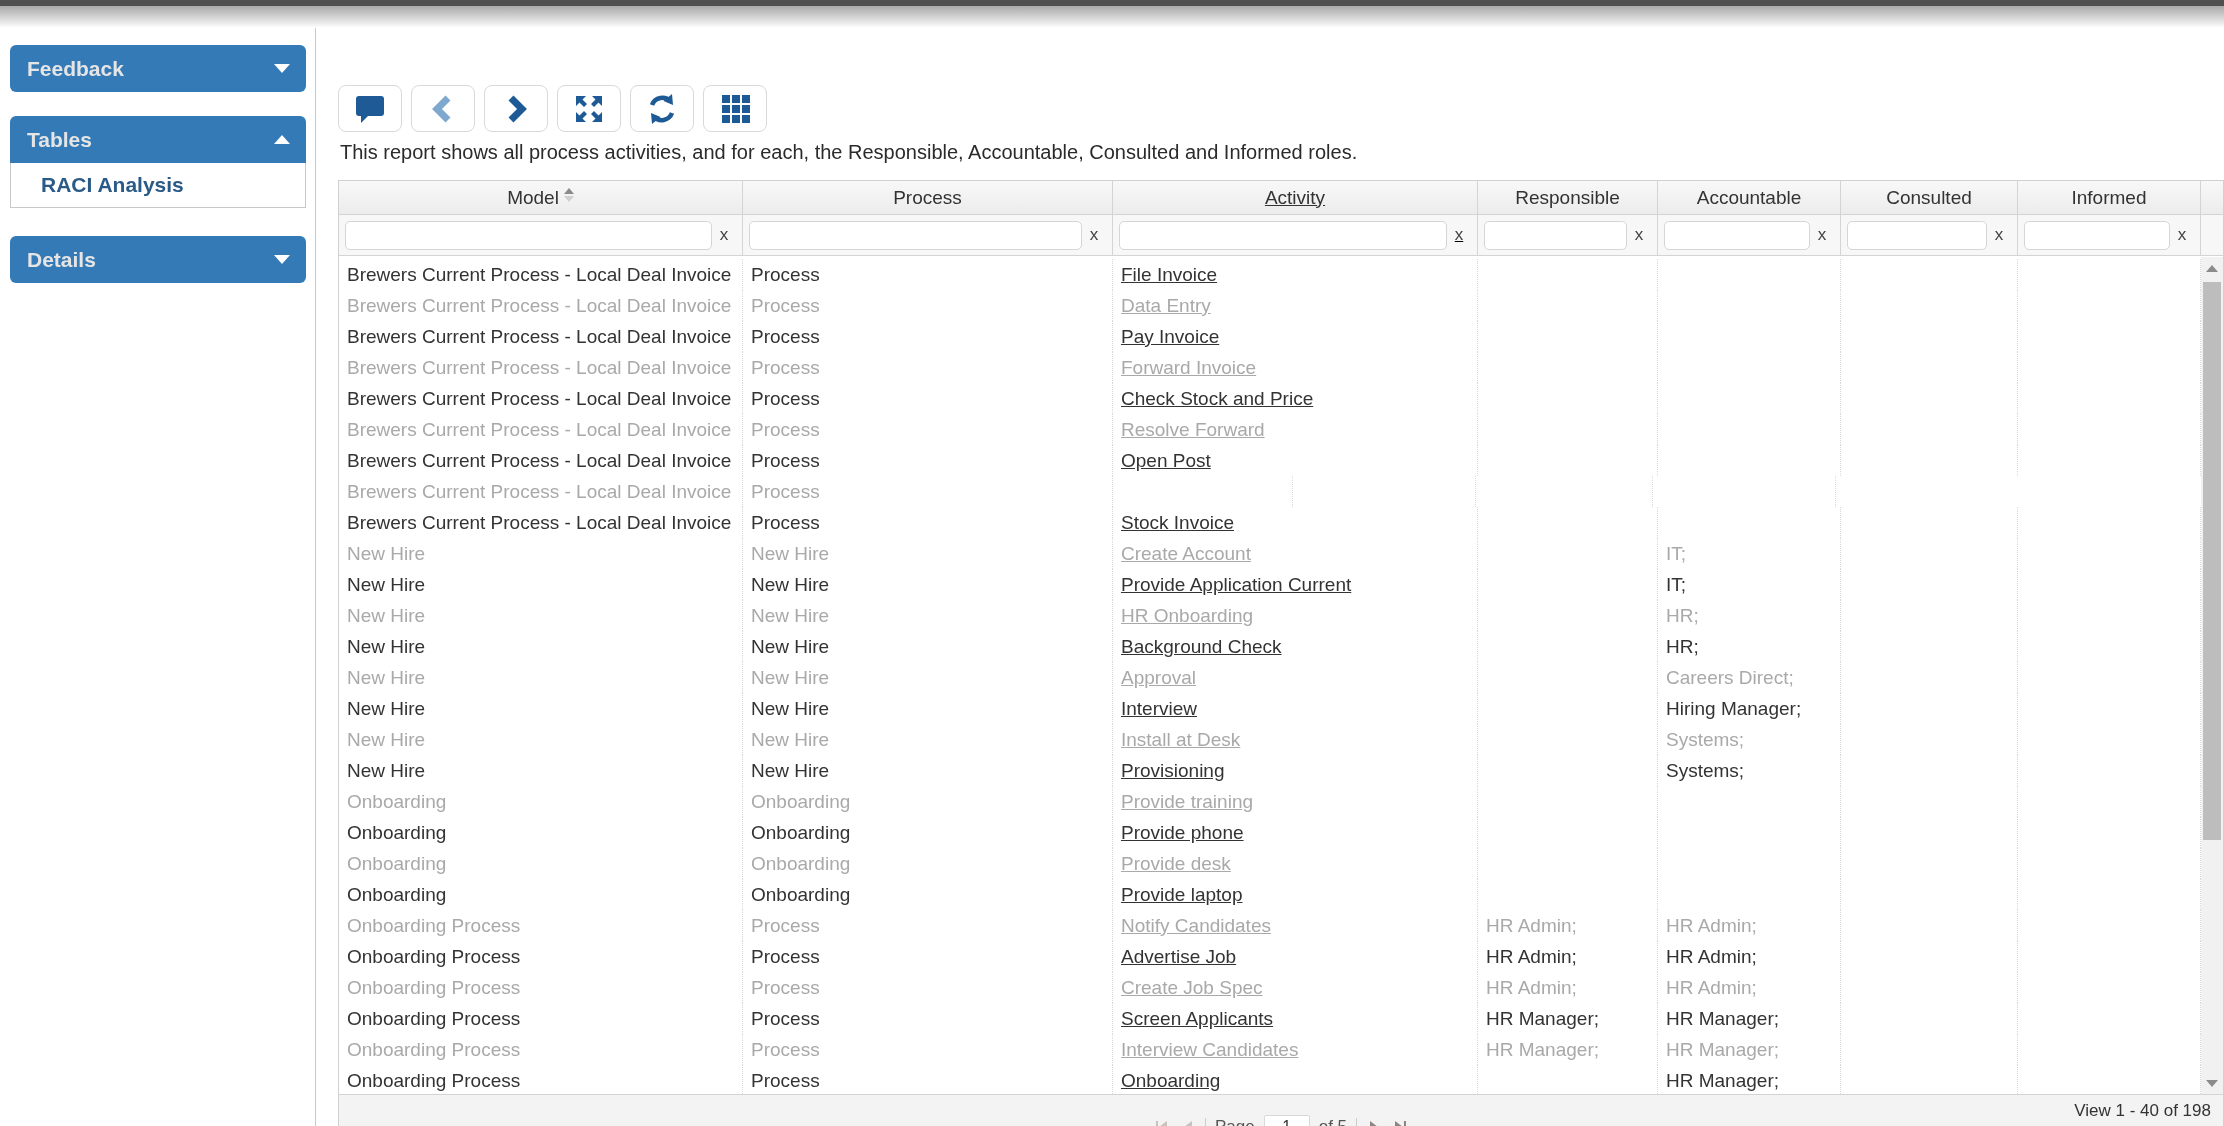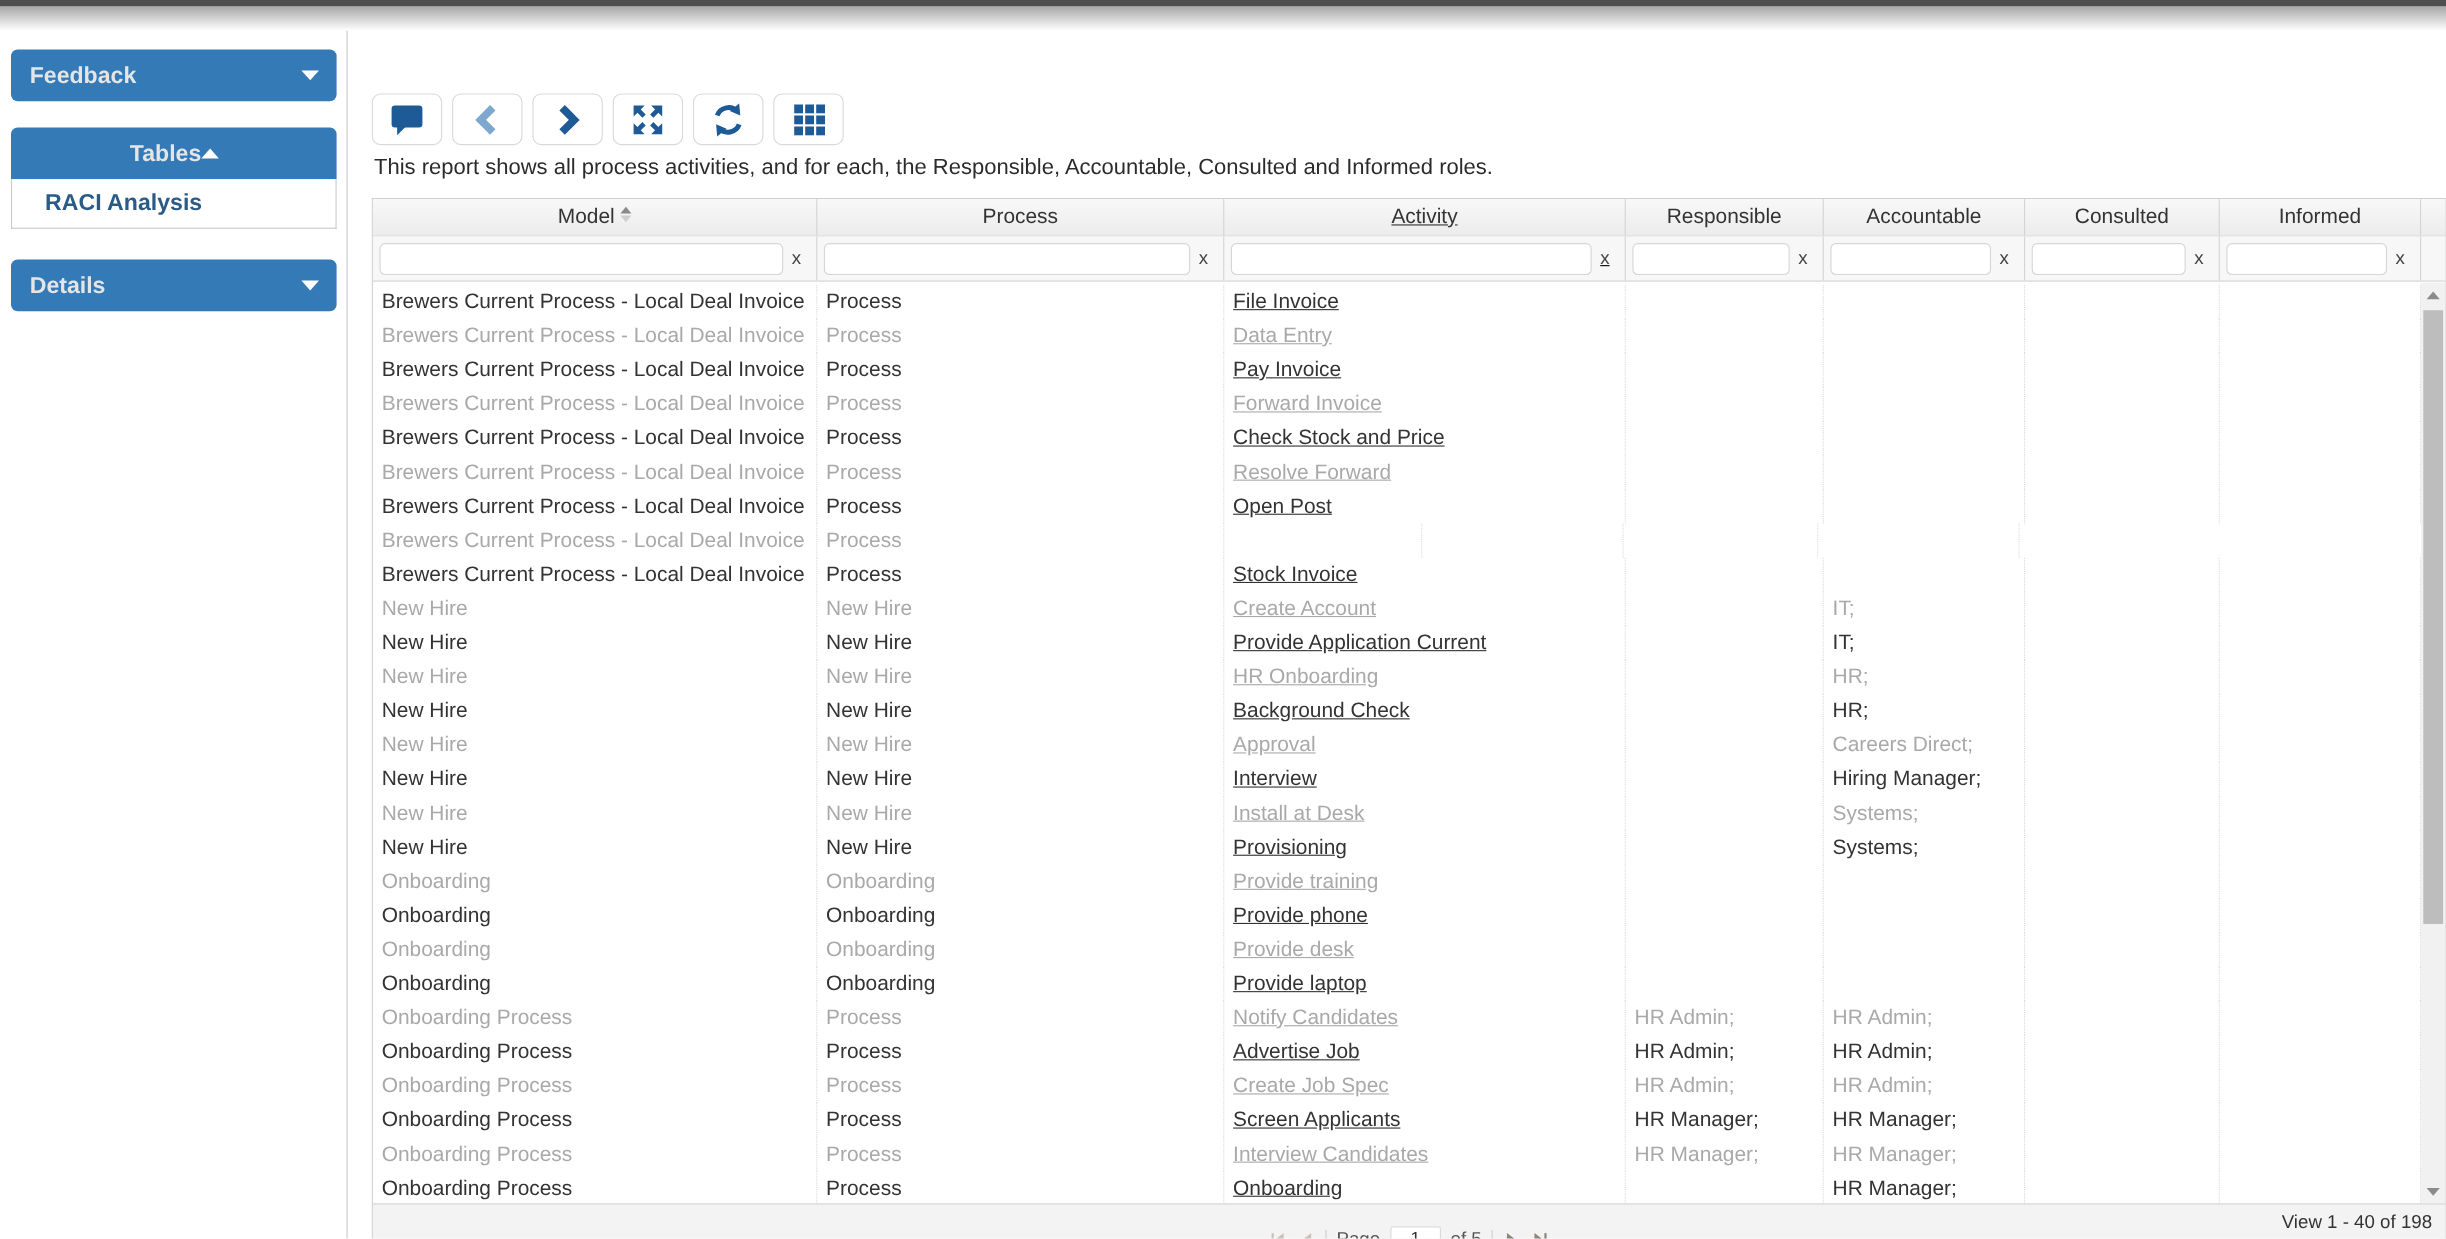--- a/index.html
+++ b/index.html
@@ -11,21 +11,21 @@
   .topbar-fade { height:22px; background:linear-gradient(#a8a8a8, #ffffff); }
 
   .layout { display:flex; height:1098px; }
 
   
   .sidebar { width:316px; border-right:1px solid #c9c9c9; padding-top:17px; flex:none; }
   .panel { margin:0 9px 0 10px; }
   .panel-header { height:47px; background:#337ab7; border-radius:6px; color:#e5e5e5;
                   display:flex; align-items:center; justify-content:space-between;
                   padding:0 16px 0 17px; font-size:21px; font-weight:bold; cursor:pointer; }
-  .panel-header.expanded { border-radius:6px 6px 0 0;justify-content:center; }
+  .panel-header.expanded { border-radius:6px 6px 0 0; }
   .caret-down { width:0; height:0; border-left:8px solid transparent; border-right:8px solid transparent; border-top:9px solid #fff; }
   .caret-up   { width:0; height:0; border-left:8px solid transparent; border-right:8px solid transparent; border-bottom:9px solid #fff; }
   .panel-item { height:45px; border:1px solid #c9c9c9; border-top:none; background:#fff;
                 display:flex; align-items:center; padding-left:30px;
                 font-size:21px; font-weight:bold; color:#2a5a87; cursor:pointer; }
   .sb-gap1 { height:24px; } .sb-gap2 { height:28px; }
 
   
   .main { flex:1; min-width:0; }
   .toolbar { margin:57px 0 0 22px; display:flex; gap:9px; }

